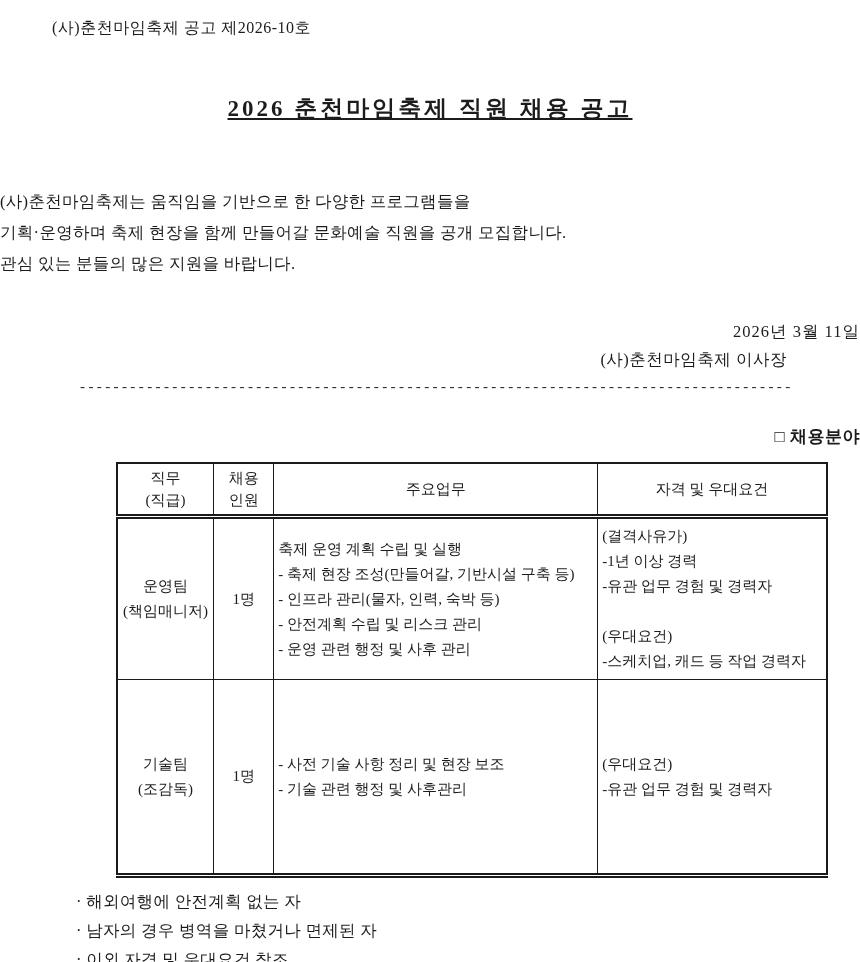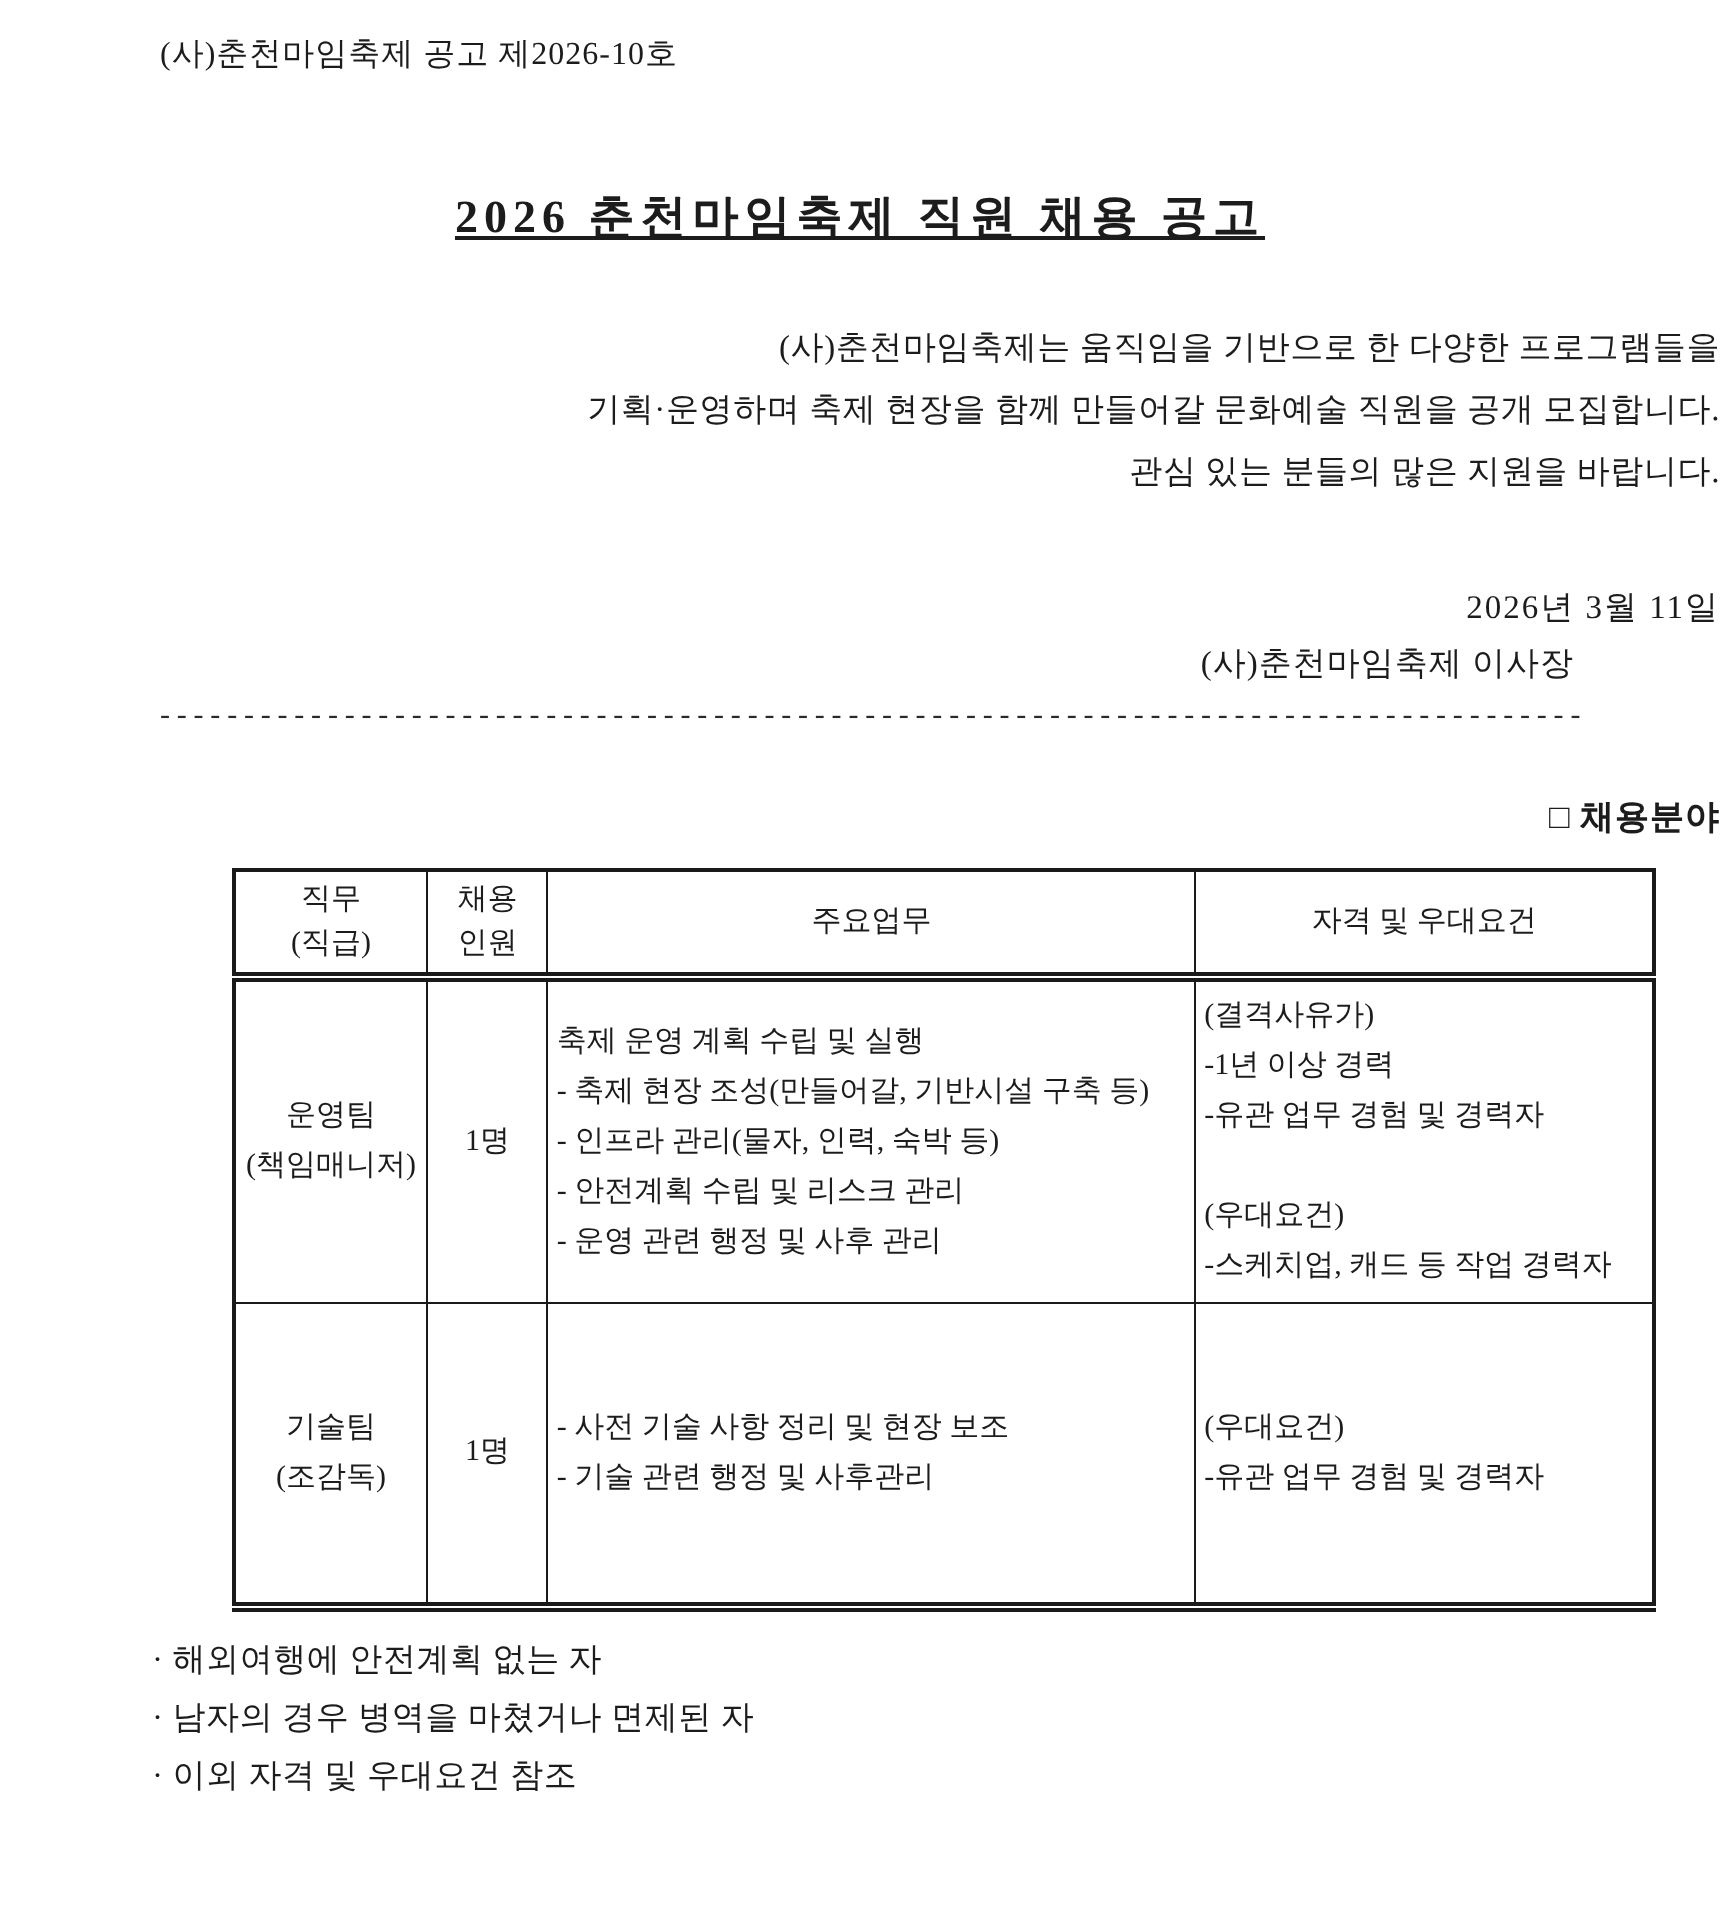--- a/index.html
+++ b/index.html
@@ -14,37 +14,37 @@
     font-family: "Liberation Serif", "DejaVu Serif", serif;
     color: #1c1c1c;
   }
   .page {
     position: relative;
     width: 860px;
     height: 962px;
   }
   .notice-no {
     padding-top: 18px;
-    margin-left: 80px;
+    margin-left: 52px;
     font-size: 16px;
     line-height: 20px;
     letter-spacing: 0.5px;
   }
   .doc-title {
     margin: 57px 0 0 0;
     text-align: center;
     font-size: 23px;
     font-weight: bold;
     letter-spacing: 3px;
     line-height: 28px;
     text-decoration: underline;
   }
   .intro {
-    margin-top: 35px;
-    text-align: right;
+    margin-top: 63px;
+    text-align: left;
     font-size: 16.5px;
     line-height: 31px;
     letter-spacing: 0.3px;
   }
   .date-line {
     margin-top: 43px;
     text-align: right;
     font-size: 16.5px;
     line-height: 20px;
     letter-spacing: 1px;
@@ -118,21 +118,21 @@
     padding-right: 4px;
     line-height: 25px;
   }
   td.cell-requirements {
     text-align: left;
     padding-left: 7px;
     padding-right: 4px;
     line-height: 25px;
   }
   tr.row-1 { height: 163px; }
-  tr.row-2 { height: 152px; }
+  tr.row-2 { height: 196px; }
 
   .qual-list {
     margin-left: 76px;
     margin-top: 9px;
     font-size: 16.5px;
     line-height: 29px;
     letter-spacing: 0.3px;
   }
 </style>
 </head>

